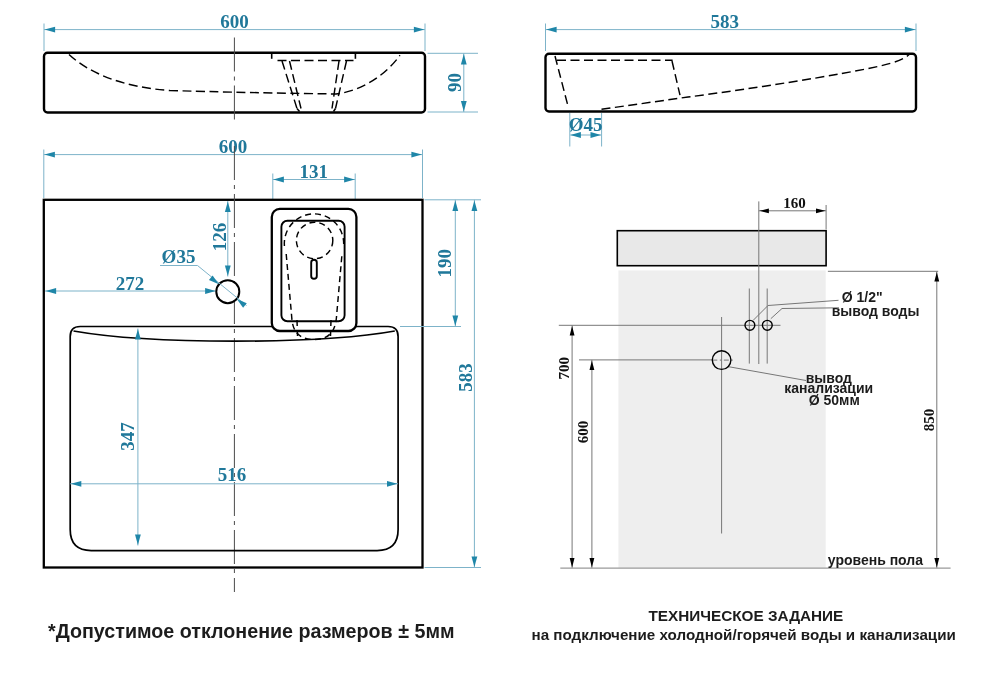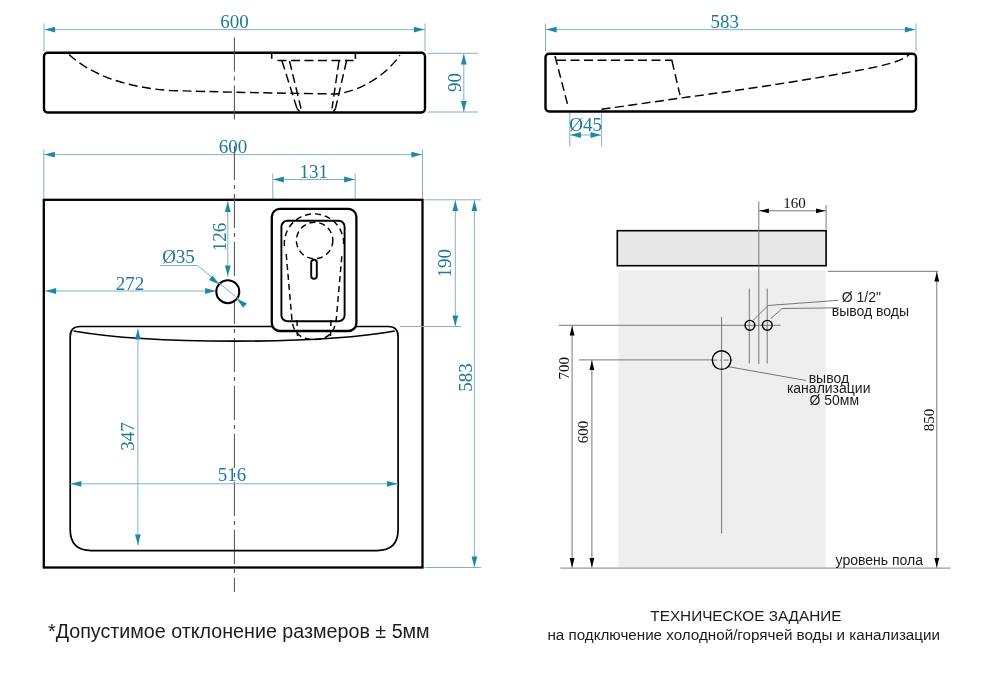--- a/index.html
+++ b/index.html
@@ -1,16 +1,16 @@
 <!DOCTYPE html>
 <html><head>
 <meta charset="utf-8">
 <style>
   html,body{margin:0;padding:0;background:#fff;}
-  #page{width:984px;height:678px;position:relative;overflow:hidden;}
+  #page{width:984px;height:678px;position:relative;overflow:hidden;font-weight:bold;}
   svg{display:block;}
   .dims{font-family:"Liberation Serif",serif;fill:#20789a;font-size:19px;}
   .dimr{font-family:"Liberation Serif",serif;fill:#111;font-size:15px;}
   .ann{font-family:"Liberation Sans",sans-serif;fill:#1c1c1c;font-size:14px;}
   .sans{font-family:"Liberation Sans",sans-serif;fill:#1c1c1c;}
 </style>
 </head>
 <body>
 <div id="page">
 <svg width="984" height="678" viewBox="0 0 984 678">

